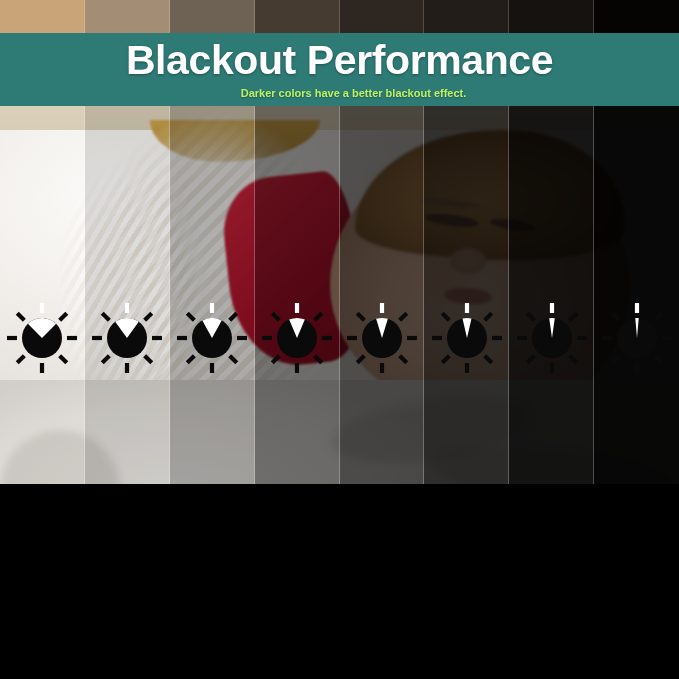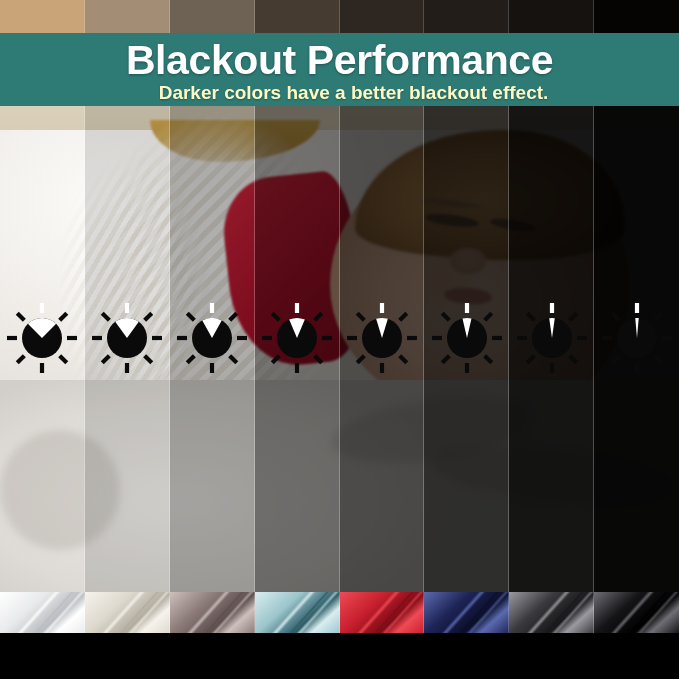--- a/index.html
+++ b/index.html
@@ -1,17 +1,17 @@
 <!DOCTYPE html>
 <html><head>
 <meta charset="utf-8">
 <style>
   html,body{margin:0;padding:0;background:#000;}
   #stage{
-    position:relative;width:679px;height:633px;overflow:hidden;
+    position:relative;width:679px;height:484px;overflow:hidden;
     font-family:"Liberation Sans", sans-serif;background:#111;
   }
 
   
   #top-strip{position:absolute;left:0;top:0;width:679px;height:33px;display:flex;z-index:5;}
   #top-strip .tscell{flex:1 1 0;height:100%;position:relative;}
   #top-strip .tscell:after{
     content:"";position:absolute;right:0;top:0;width:1px;height:100%;
     background:rgba(255,255,255,.18);
   }
@@ -110,21 +110,21 @@
   #banner{
     position:absolute;left:0;top:33px;width:679px;height:73px;z-index:8;
     display:flex;flex-direction:column;align-items:center;justify-content:center;
   }
   #banner-title{
     color:#ffffff;font-size:41px;line-height:44px;font-weight:bold;
     letter-spacing:-.4px;text-shadow:0 1px 3px rgba(0,0,0,.35);
     white-space:nowrap;
   }
   #banner-sub{
-    color:#fef9c3;font-size:19px;line-height:18px;font-weight:bold;
+    color:#bef264;font-size:11px;line-height:18px;font-weight:bold;
     margin-top:2px;white-space:nowrap;text-shadow:0 1px 2px rgba(0,0,0,.3);padding-left:28px;
   }
 
   
   #icon-row{
     position:absolute;left:0;top:303px;width:679px;height:70px;z-index:7;
     display:flex;
   }
   #icon-row .iconcell{flex:1 1 0;display:flex;align-items:center;justify-content:center;}
   #icon-row svg{display:block;}

